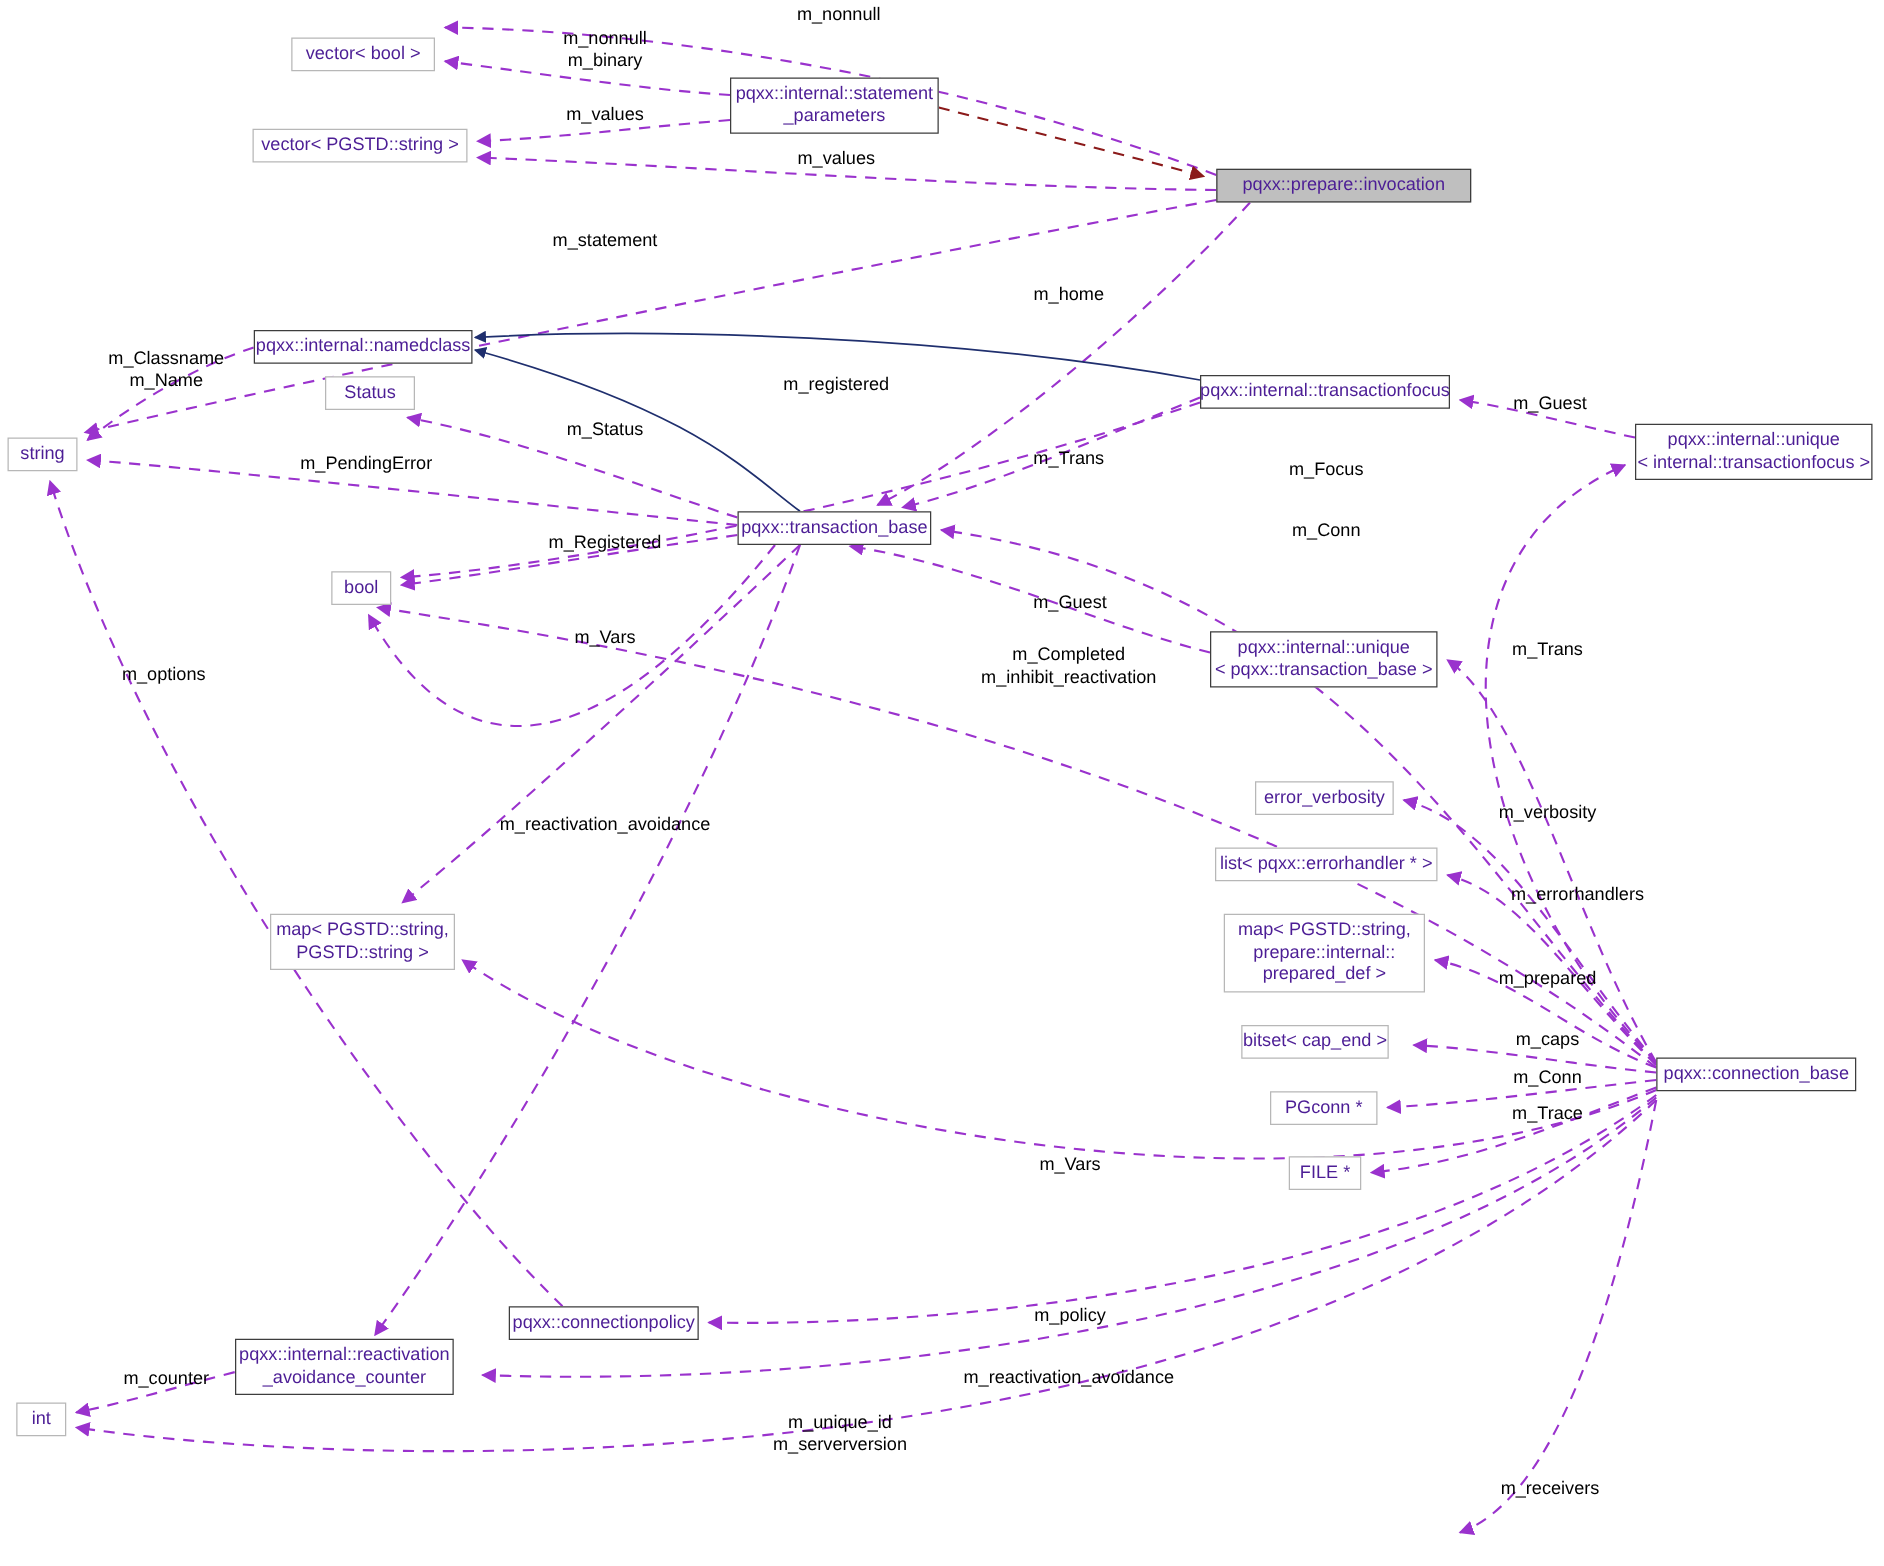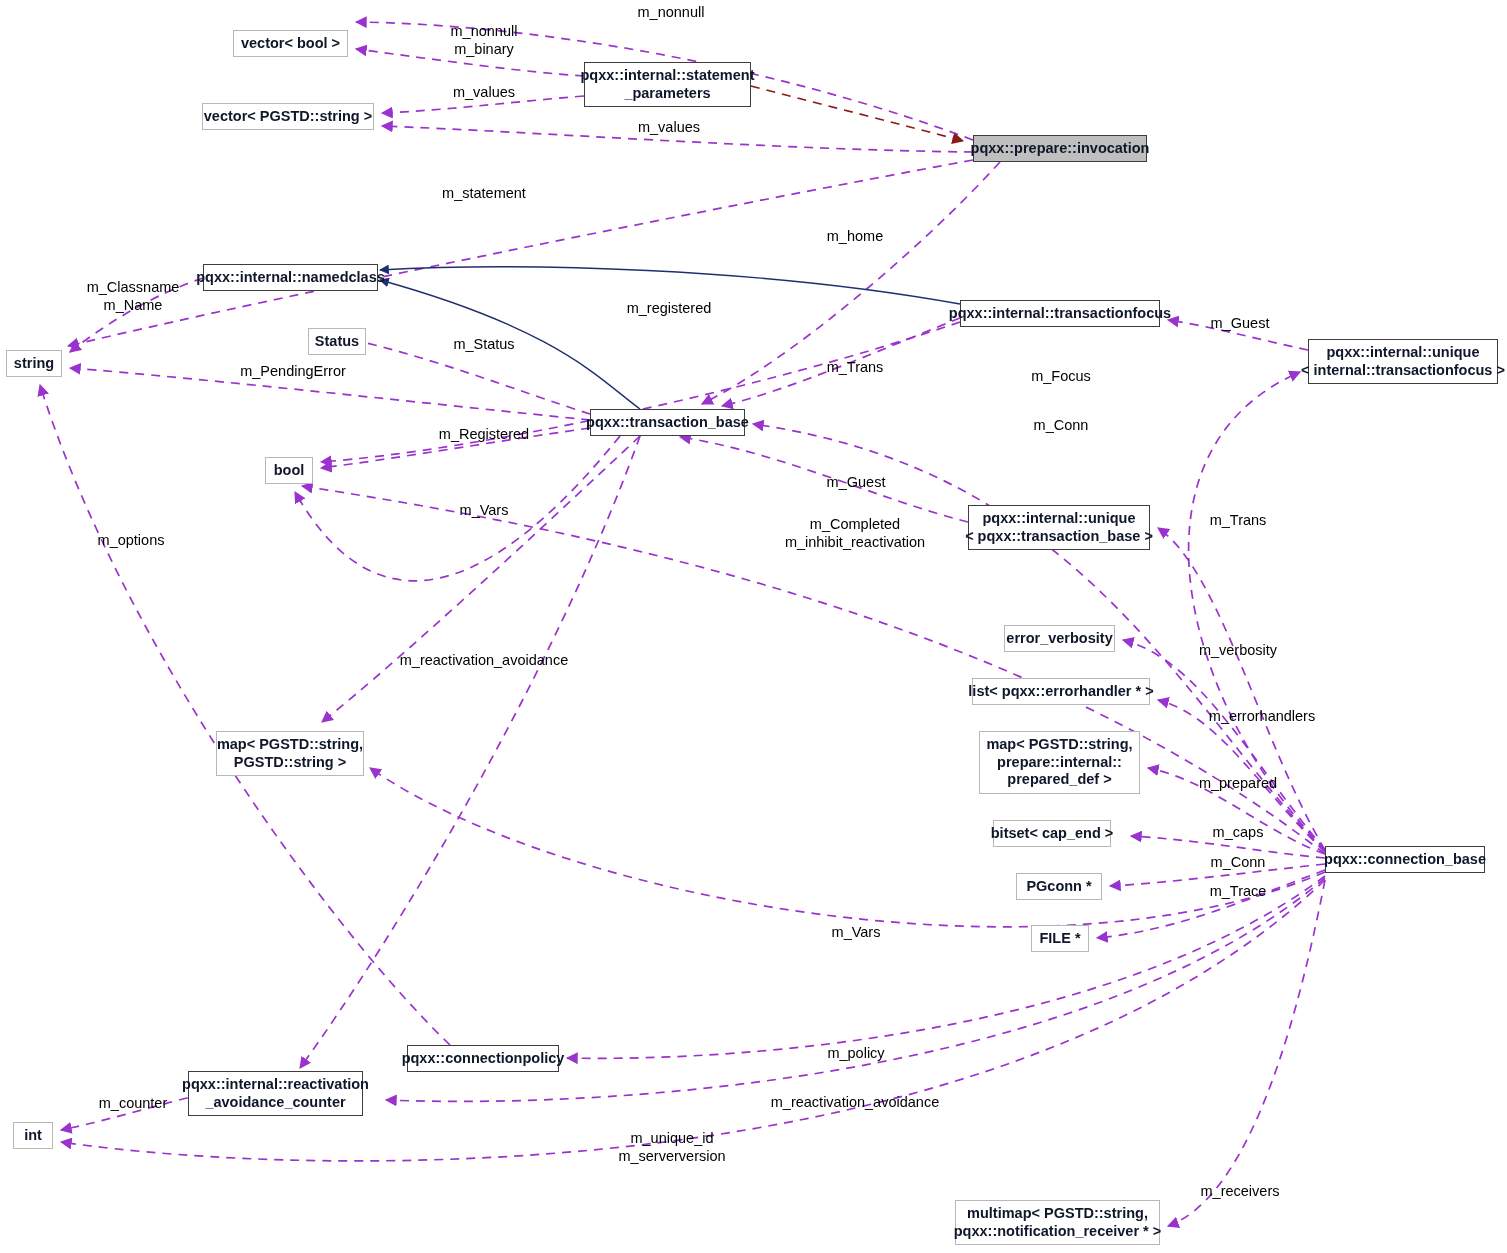--- a/index.html
+++ b/index.html
@@ -24,25 +24,24 @@
   }
   .node {
     position: absolute;
     box-sizing: border-box;
     display: flex;
     align-items: center;
     justify-content: center;
     text-align: center;
     font-size: 14.5px;
     line-height: 1.22;
-    color: #0f172a;
+    color: #4c1d95;
     background: #ffffff;
     white-space: pre;
     padding: 2px 16px;
-    font-weight: bold;
   }
   .node.plain {
     border: 1px solid #b7b7b7;
   }
   .node.strong {
     border: 1.5px solid #3d3d3d;
   }
   .node.current {
     border: 1.5px solid #3d3d3d;
     background: #bfbfbf;
@@ -111,24 +110,24 @@
       <path d="M 203,1094 C 160,1104 110,1120 61,1130" fill="none" stroke="#9a32cd" stroke-width="1.7" stroke-dasharray="9,7" marker-end="url(#arrow-usage)"></path>
       <path d="M 450,1045 C 330,930 120,640 40,385" fill="none" stroke="#9a32cd" stroke-width="1.7" stroke-dasharray="9,7" marker-end="url(#arrow-usage)"></path>
       <path d="M 640,436 C 560,660 400,930 300,1068" fill="none" stroke="#9a32cd" stroke-width="1.7" stroke-dasharray="9,7" marker-end="url(#arrow-usage)"></path>
       <path d="M 620,436 C 520,560 390,660 295,492" fill="none" stroke="#9a32cd" stroke-width="1.7" stroke-dasharray="9,7" marker-end="url(#arrow-usage)"></path>
     </svg>
 
 <div class="node plain" style="left: 233px; top: 30px; width: 115px; height: 27px;">vector&lt; bool &gt;</div>
     <div class="node strong" style="left: 584px; top: 62px; width: 167px; height: 45px;">pqxx::internal::statement
 _parameters</div>
     <div class="node plain" style="left: 202px; top: 103px; width: 172px; height: 27px;">vector&lt; PGSTD::string &gt;</div>
-    <div class="node current" style="left: 973px; top: 135px; width: 174px; height: 27px;">pqxx::prepare::invocation</div>
+    <div class="node current" style="left: 973px; top: 135px; width: 204px; height: 27px;">pqxx::prepare::invocation</div>
     <div class="node strong" style="left: 203px; top: 264px; width: 175px; height: 27px;">pqxx::internal::namedclass</div>
     <div class="node strong" style="left: 960px; top: 300px; width: 200px; height: 27px;">pqxx::internal::transactionfocus</div>
-    <div class="node plain" style="left: 260px; top: 328px; width: 58px; height: 27px; margin-left: 48px;">Status</div>
+    <div class="node plain" style="left: 260px; top: 301px; width: 72px; height: 27px;">Status</div>
     <div class="node strong" style="left: 1308px; top: 339px; width: 190px; height: 45px;">pqxx::internal::unique
 &lt; internal::transactionfocus &gt;</div>
     <div class="node plain" style="left: 6px; top: 350px; width: 56px; height: 27px;">string</div>
     <div class="node strong" style="left: 590px; top: 409px; width: 155px; height: 27px;">pqxx::transaction_base</div>
     <div class="node plain" style="left: 265px; top: 457px; width: 48px; height: 27px;">bool</div>
     <div class="node strong" style="left: 968px; top: 505px; width: 182px; height: 45px;">pqxx::internal::unique
 &lt; pqxx::transaction_base &gt;</div>
     <div class="node plain" style="left: 1004px; top: 625px; width: 111px; height: 27px;">error_verbosity</div>
     <div class="node plain" style="left: 972px; top: 678px; width: 178px; height: 27px;">list&lt; pqxx::errorhandler * &gt;</div>
     <div class="node plain" style="left: 979px; top: 731px; width: 161px; height: 63px;">map&lt; PGSTD::string,
@@ -137,22 +136,20 @@
     <div class="node plain" style="left: 993px; top: 820px; width: 118px; height: 27px;">bitset&lt; cap_end &gt;</div>
     <div class="node strong" style="left: 1325px; top: 846px; width: 160px; height: 27px;">pqxx::connection_base</div>
     <div class="node plain" style="left: 1016px; top: 873px; width: 86px; height: 27px;">PGconn *</div>
     <div class="node plain" style="left: 1031px; top: 925px; width: 58px; height: 27px;">FILE *</div>
     <div class="node plain" style="left: 216px; top: 731px; width: 148px; height: 45px;">map&lt; PGSTD::string,
 PGSTD::string &gt;</div>
     <div class="node strong" style="left: 407px; top: 1045px; width: 152px; height: 27px;">pqxx::connectionpolicy</div>
     <div class="node strong" style="left: 188px; top: 1071px; width: 175px; height: 45px; text-align: center;">pqxx::internal::reactivation
 _avoidance_counter</div>
     <div class="node plain" style="left: 13px; top: 1122px; width: 40px; height: 27px;">int</div>
-    <div class="node plain" style="left: 955px; top: 1200px; width: 205px; height: 45px;">multimap&lt; PGSTD::string,
-pqxx::notification_receiver * &gt;</div>
     <div class="edge-label" style="left: 671px; top: 4px;">m_nonnull</div>
     <div class="edge-label" style="left: 484px; top: 23px;">m_nonnull
 m_binary</div>
     <div class="edge-label" style="left: 484px; top: 84px;">m_values</div>
     <div class="edge-label" style="left: 669px; top: 119px;">m_values</div>
     <div class="edge-label" style="left: 484px; top: 185px;">m_statement</div>
     <div class="edge-label" style="left: 855px; top: 228px;">m_home</div>
     <div class="edge-label" style="left: 133px; top: 279px;">m_Classname
 m_Name</div>
     <div class="edge-label" style="left: 669px; top: 300px;">m_registered</div>

